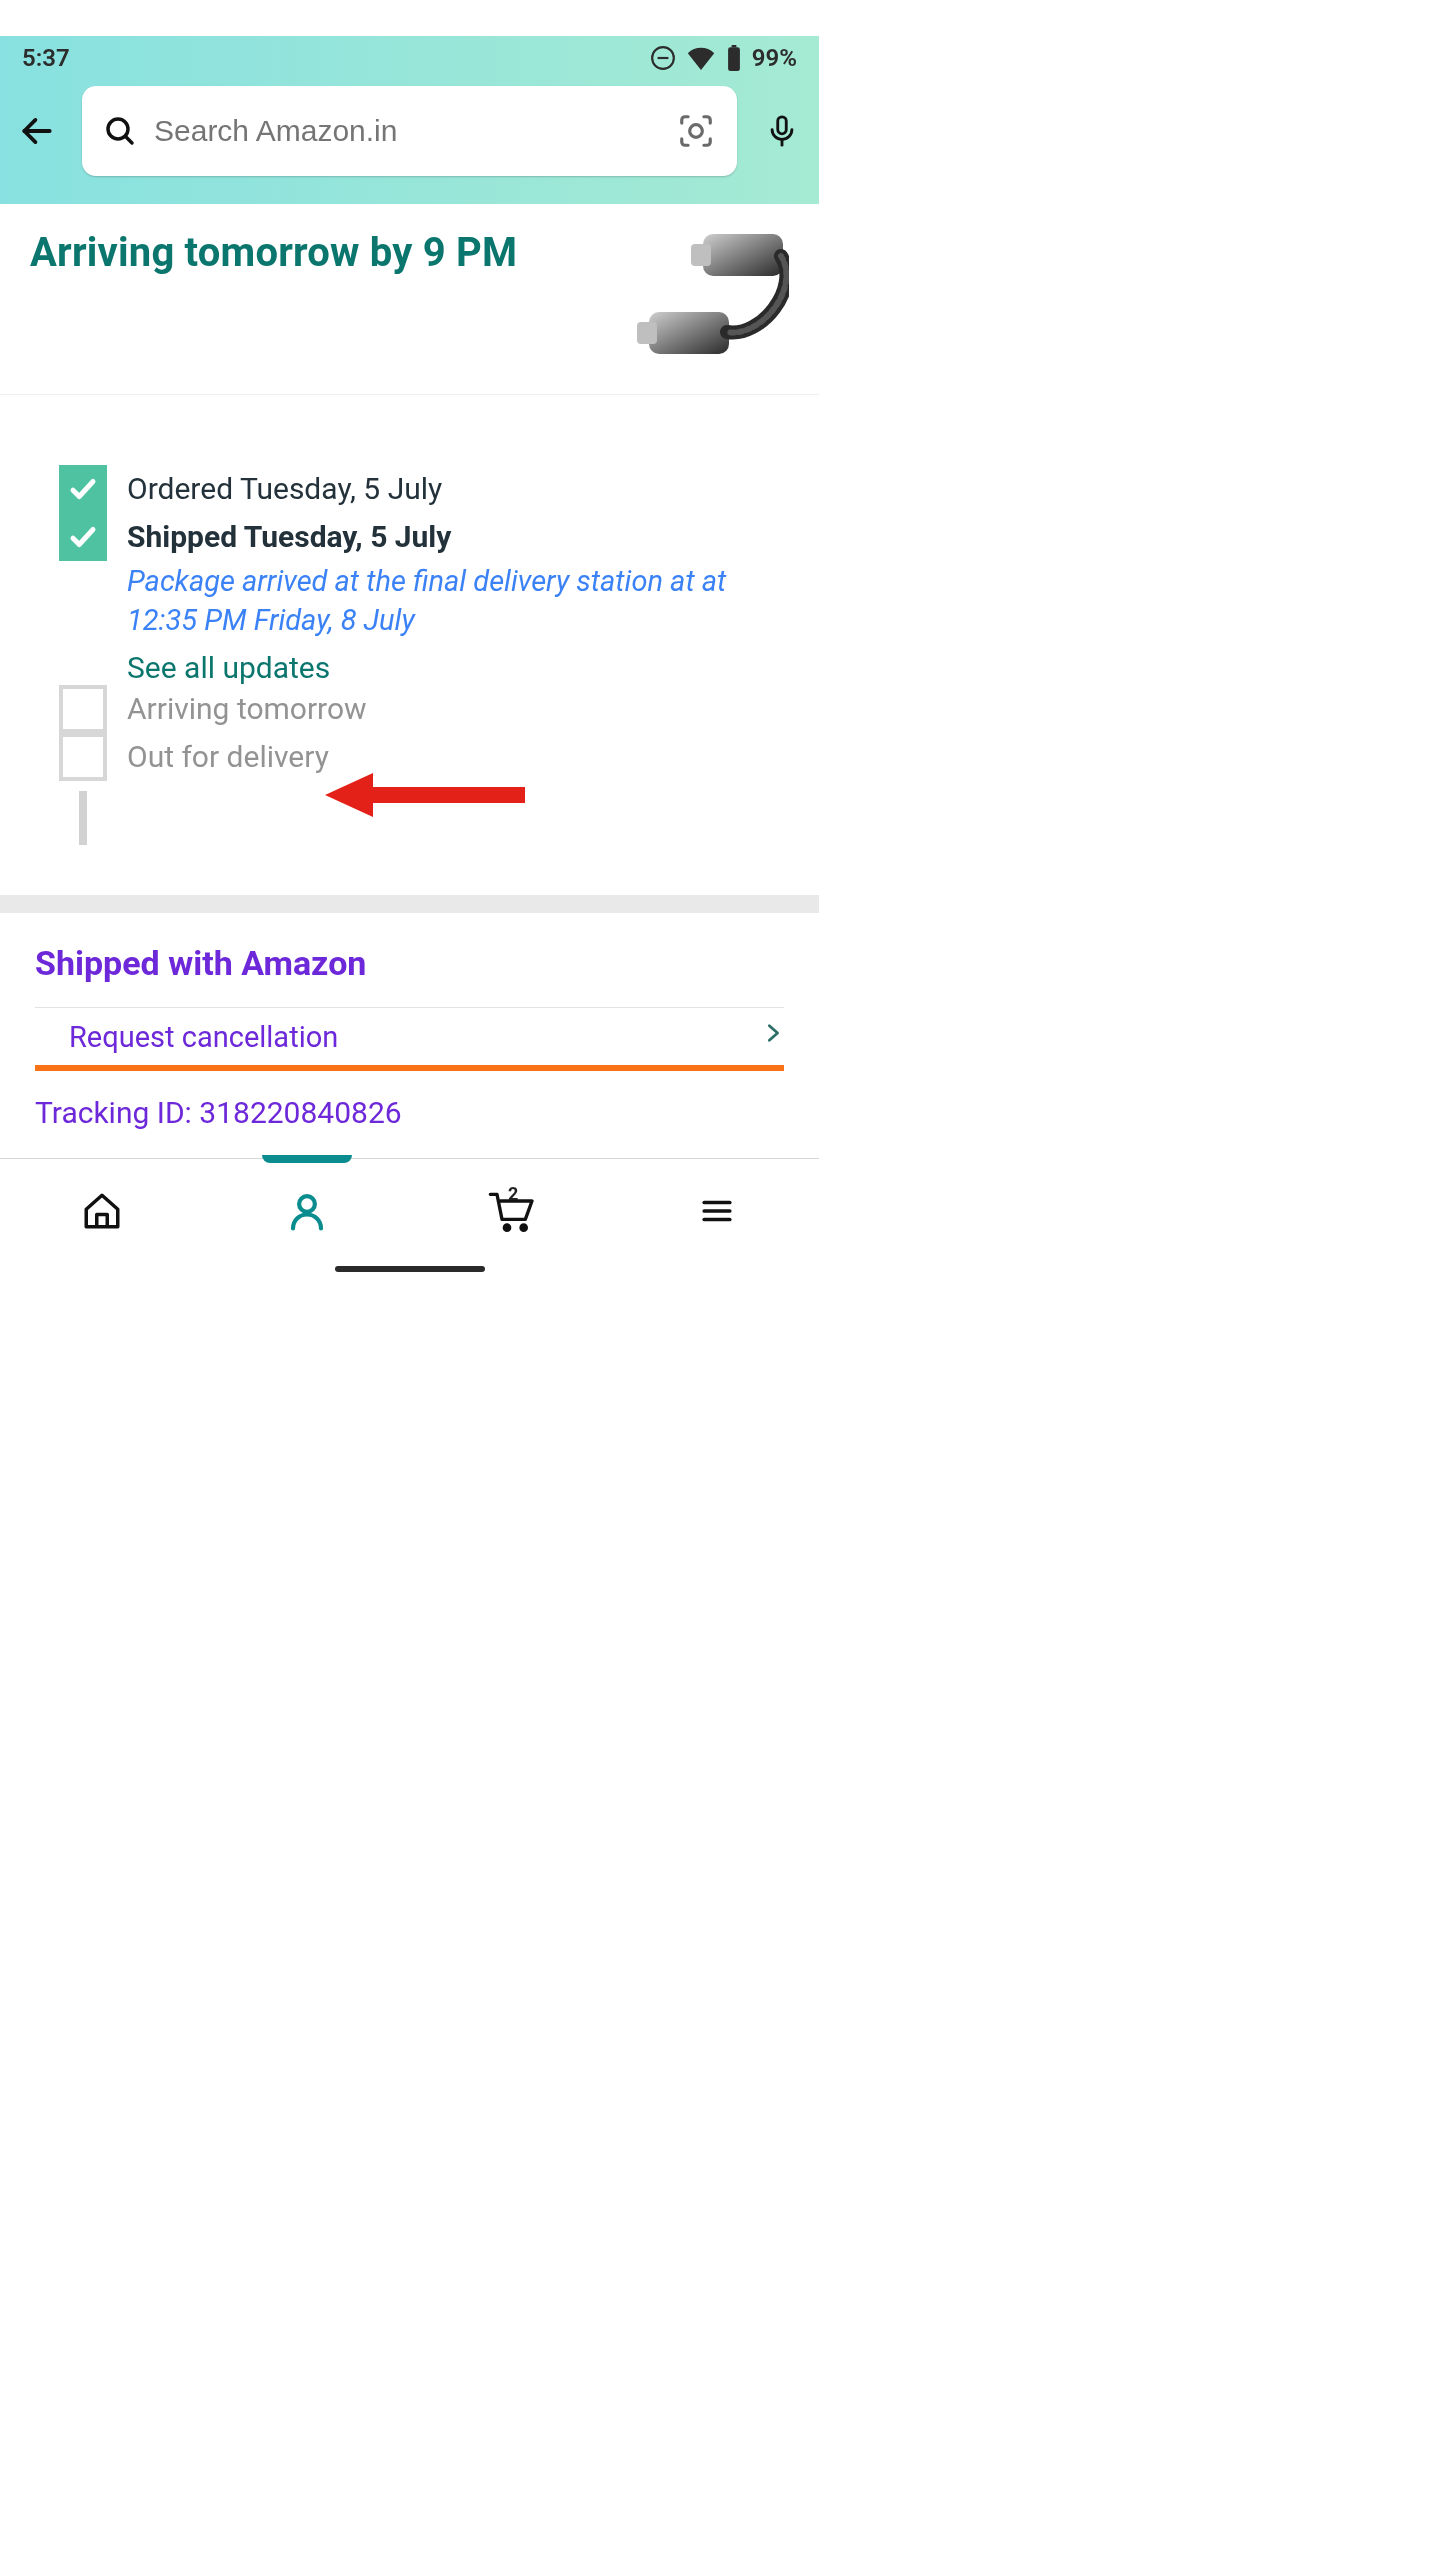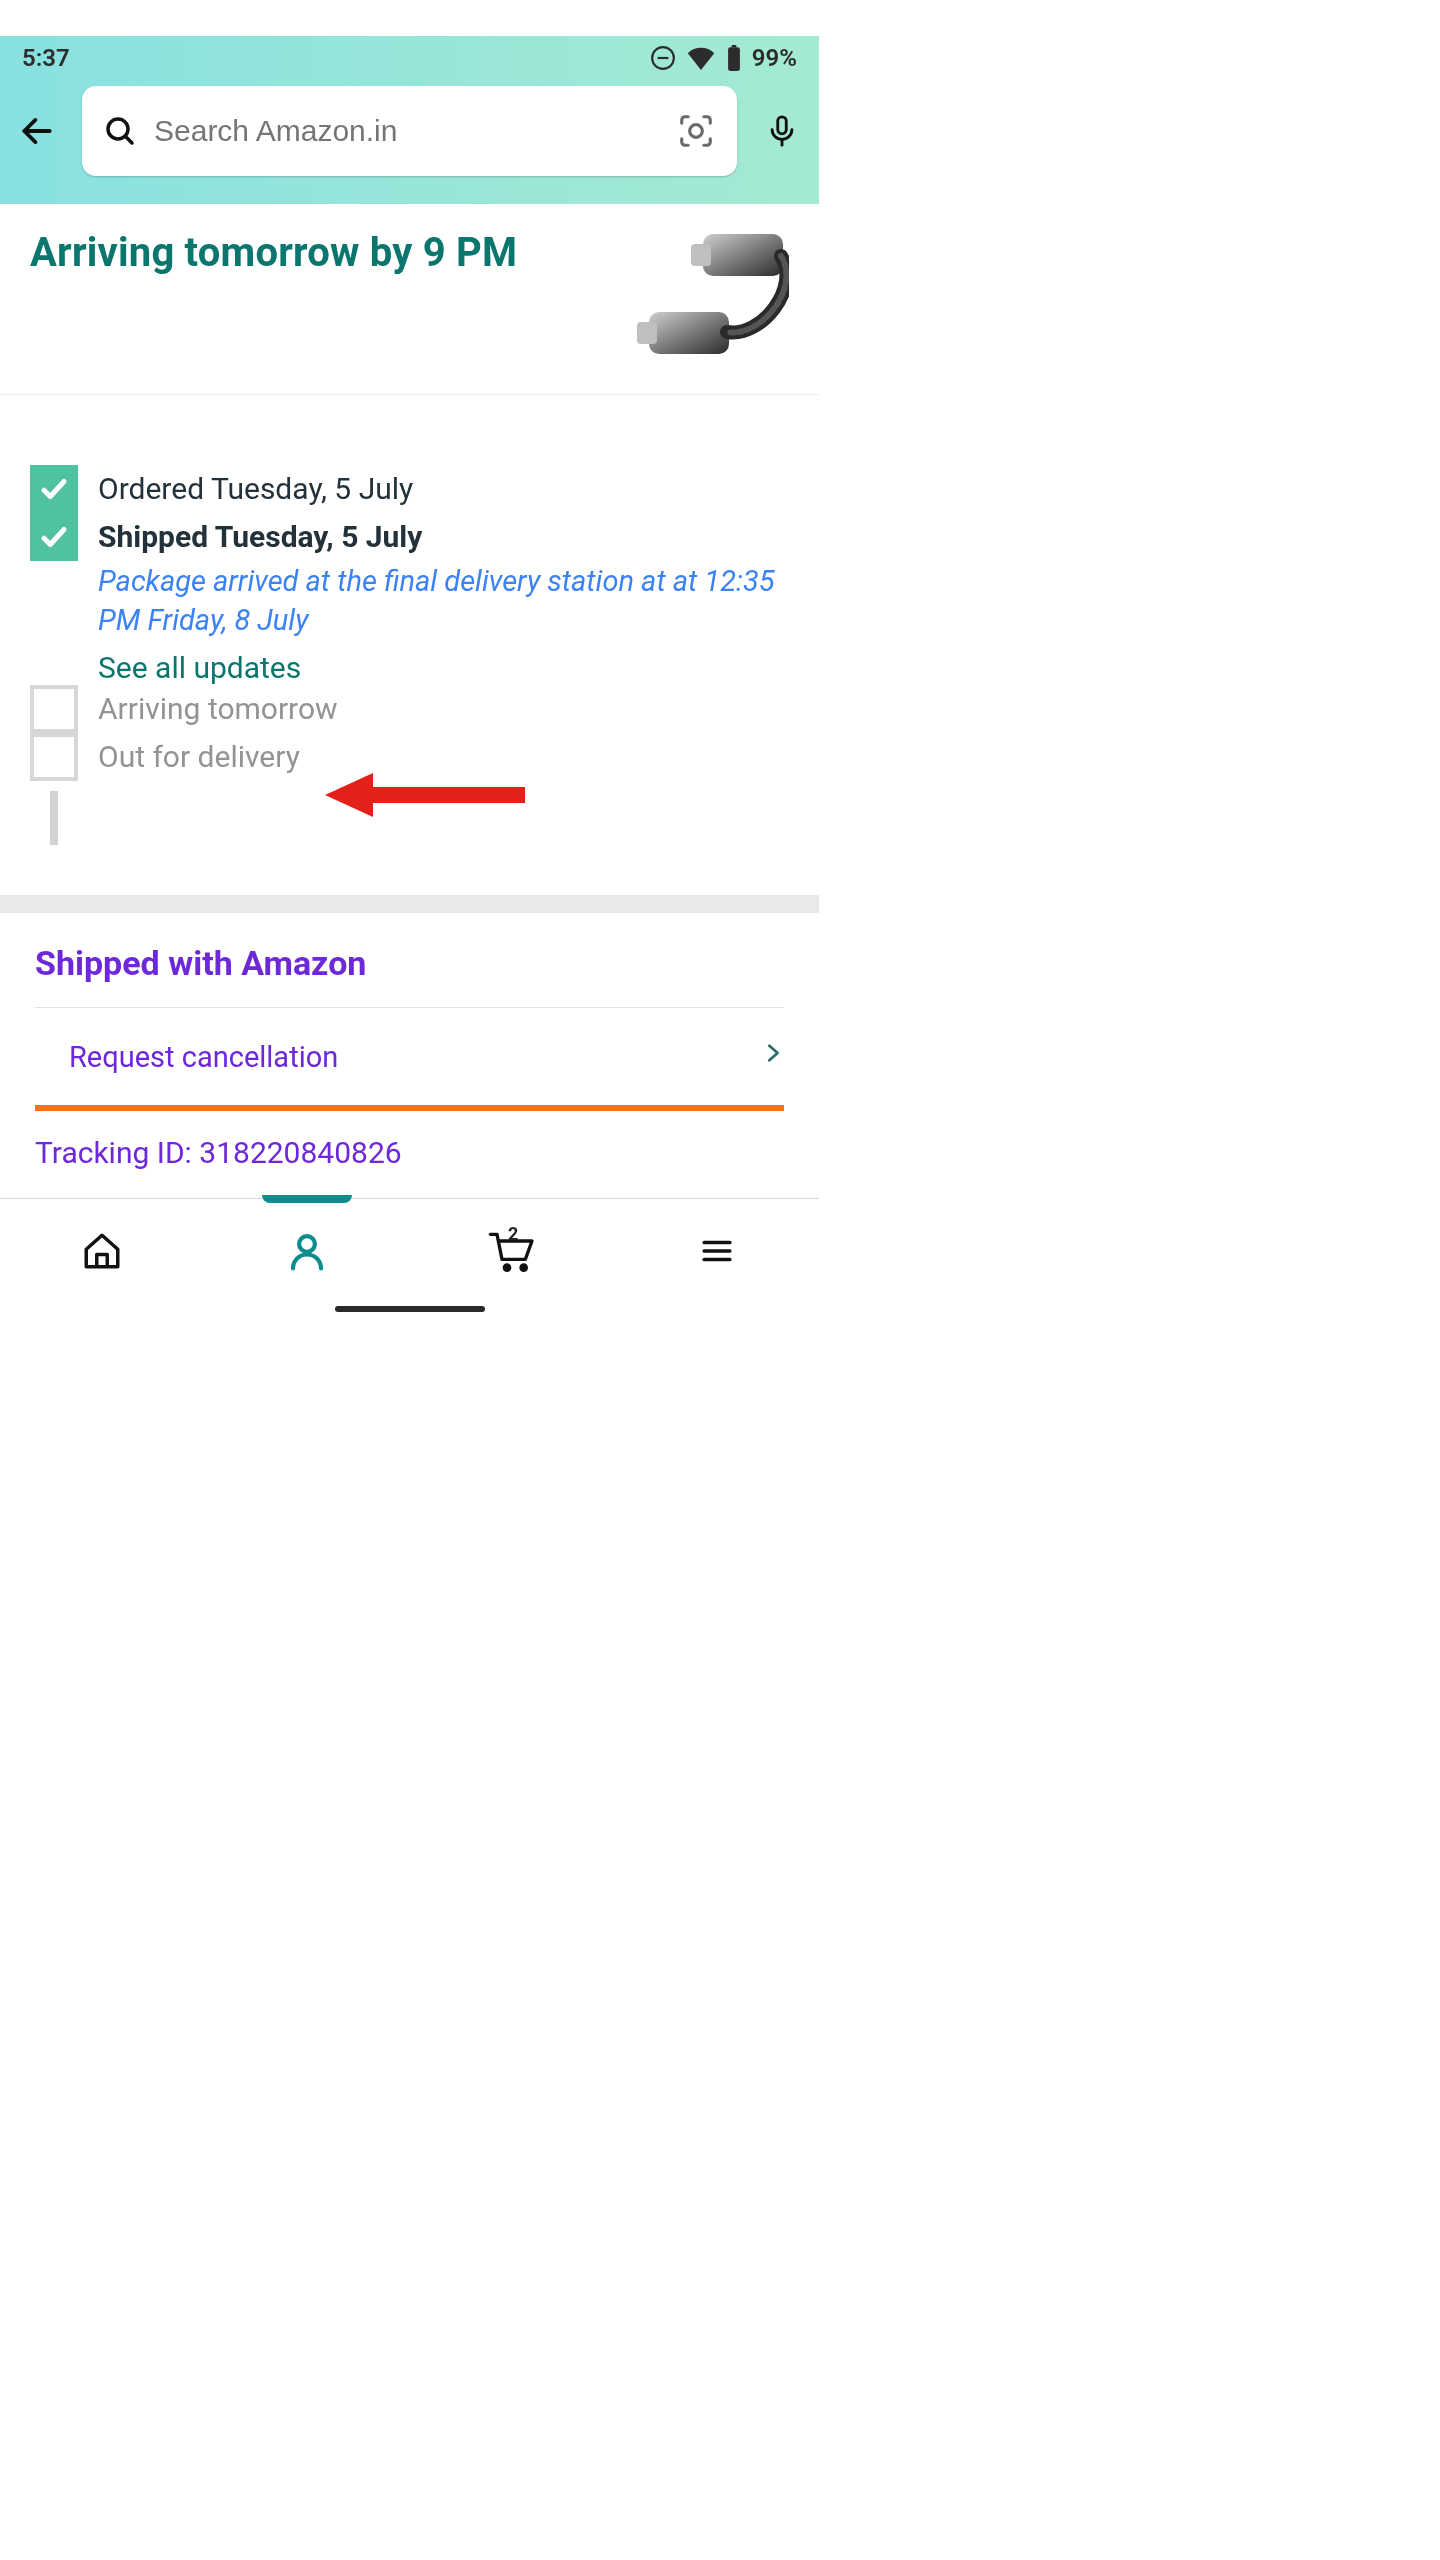--- a/index.html
+++ b/index.html
@@ -84,20 +84,21 @@
     overflow:hidden;
   }
   
   .timeline {
     padding: 70px 30px 40px 30px;
   }
   .step {
     display:flex;
     align-items:flex-start;
     gap: 20px;
+    margin-left: 29px;
   }
   .marker-col {
     width: 48px; display:flex; flex-direction:column; align-items:center;
   }
   .checkbox {
     width:48px; height:48px;
     border:4px solid #d7d7d7;
     background:#fff;
   }
   .checkbox.done {
@@ -132,21 +133,21 @@
   .page { position:relative; }
   
   .divider-thick { height:18px; background:#e9e9e9; }
   .section {
     padding: 30px 35px 10px 35px;
     color:#6d28d9;
   }
   .section h2 { font-size:34px; font-weight:700; margin-bottom:24px;}
   .list-row {
     display:flex; justify-content:space-between; align-items:center;
-    padding:28px 0; border-top:1px solid #e2e2e2; font-size:29px;
+    padding:8px 0; border-top:1px solid #e2e2e2; font-size:29px;
   }
   .list-row .chev { color:#2a6e65; }
   .tracking { font-size:30px; padding:24px 0 18px 0; border-top:6px solid #f97316;}
   
   .bottom-nav {
     border-top:1px solid #d7d7d7;
     height:104px;
     display:flex;
   }
   .nav-btn {

